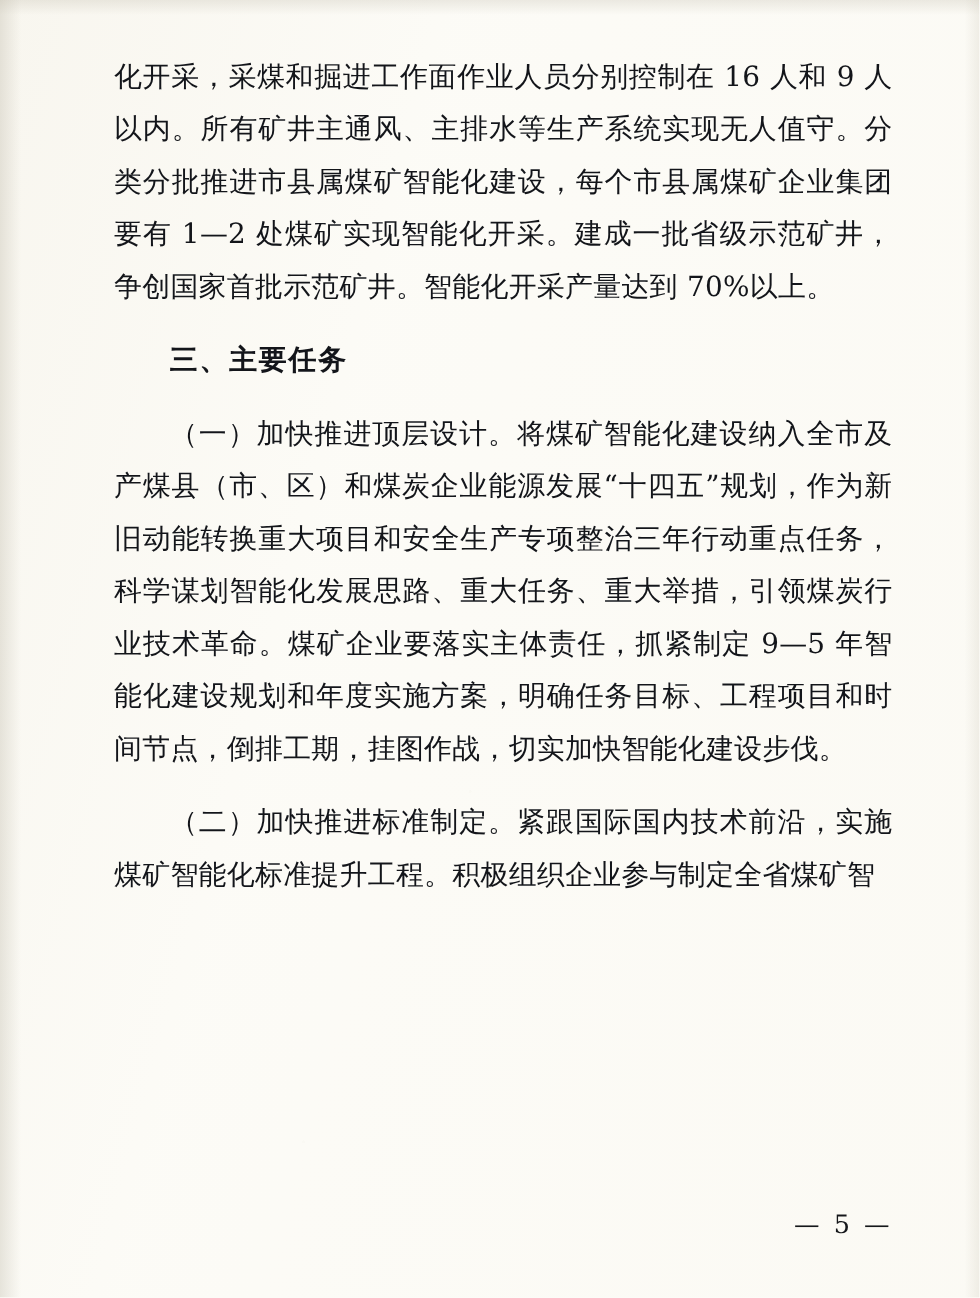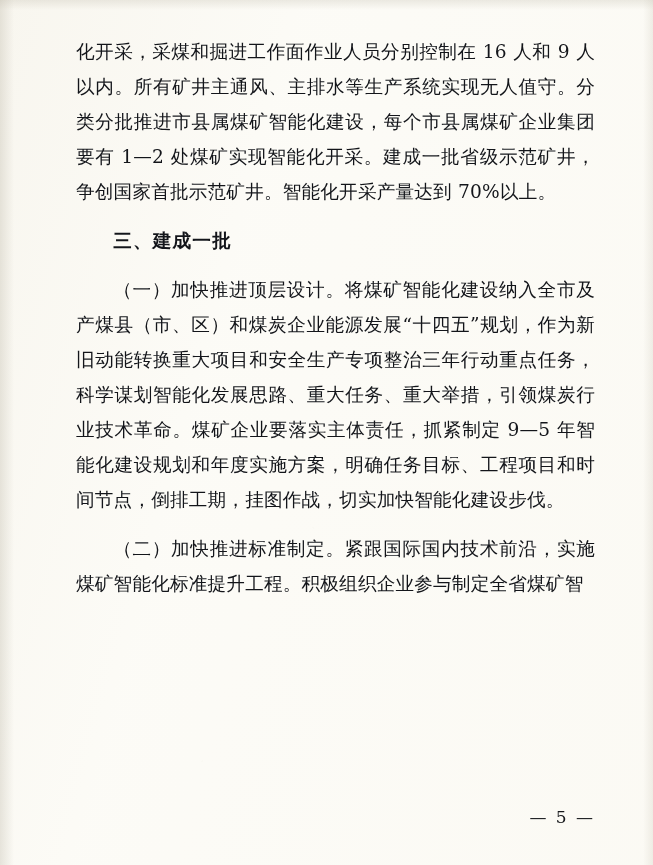--- a/index.html
+++ b/index.html
@@ -95,20 +95,20 @@
 </head>
 <body>
 
 <div class="page">
   <div class="page-edge-top"></div>
   <div class="page-edge-left"></div>
   <div class="page-edge-right"></div>
 
   <div class="content">
     <p class="first">化开采，采煤和掘进工作面作业人员分别控制在 16 人和 9 人以内。所有矿井主通风、主排水等生产系统实现无人值守。分类分批推进市县属煤矿智能化建设，每个市县属煤矿企业集团要有 1—2 处煤矿实现智能化开采。建成一批省级示范矿井，争创国家首批示范矿井。智能化开采产量达到 70%以上。</p>
-    <p class="heading">三、建成一批</p>
+    <p class="heading">三、主要任务</p>
     <p class="indent">（一）加快推进顶层设计。将煤矿智能化建设纳入全市及产煤县（市、区）和煤炭企业能源发展“十四五”规划，作为新旧动能转换重大项目和安全生产专项整治三年行动重点任务，科学谋划智能化发展思路、重大任务、重大举措，引领煤炭行业技术革命。煤矿企业要落实主体责任，抓紧制定 9—5 年智能化建设规划和年度实施方案，明确任务目标、工程项目和时间节点，倒排工期，挂图作战，切实加快智能化建设步伐。</p>
     <p class="indent">（二）加快推进标准制定。紧跟国际国内技术前沿，实施煤矿智能化标准提升工程。积极组织企业参与制定全省煤矿智</p>
   </div>
 
   <div class="folio">— 5 —</div>
   <div class="grain"></div>
 </div>
 
 </body></html>

